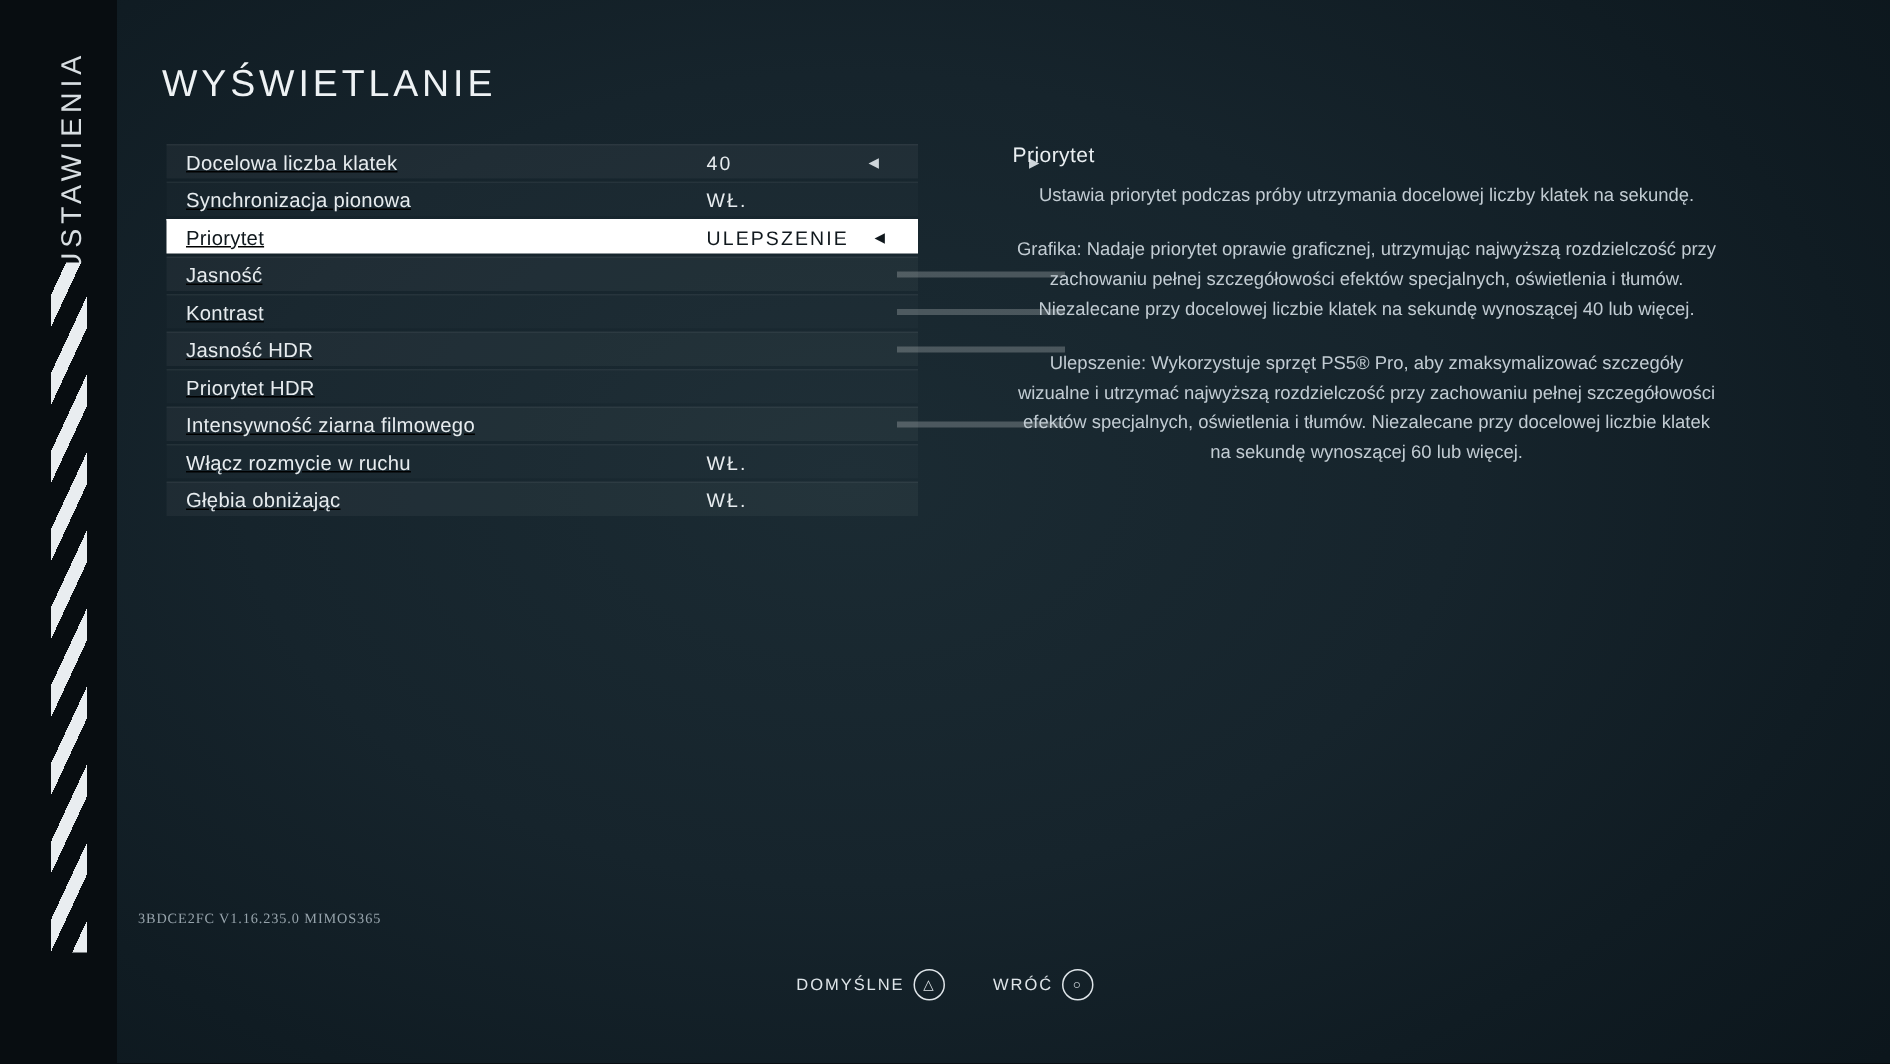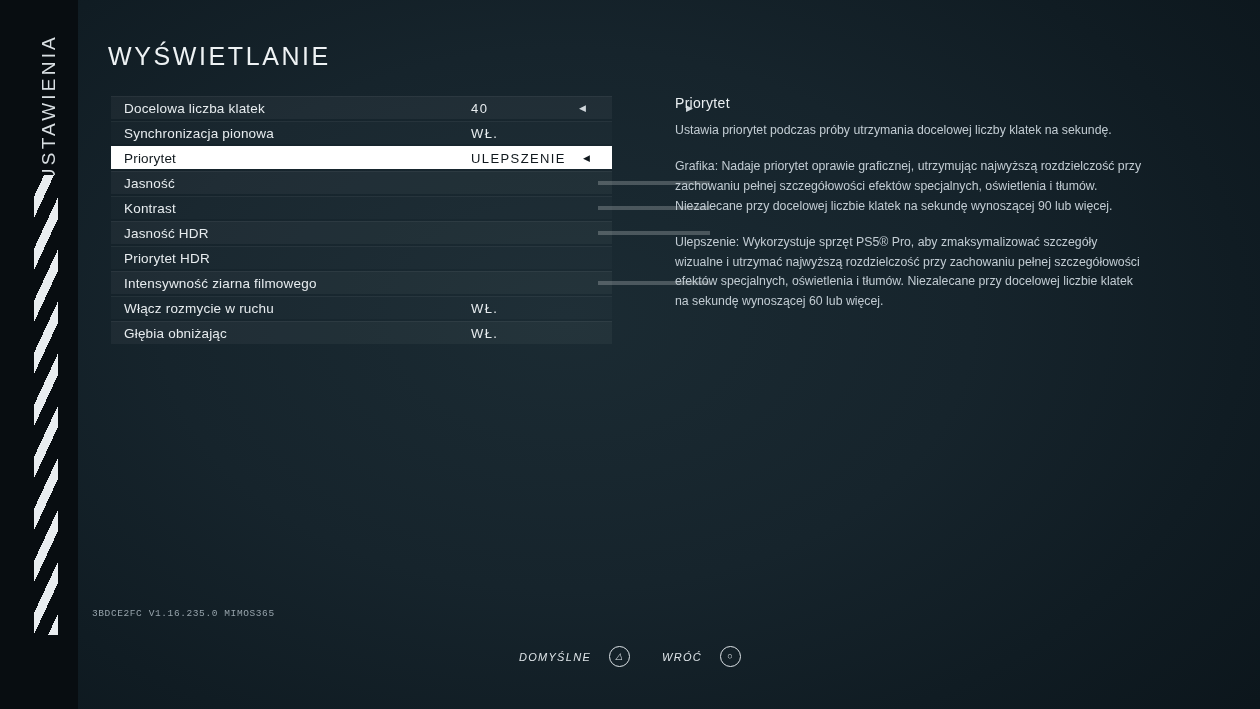--- a/index.html
+++ b/index.html
@@ -73,20 +73,21 @@
     width: 501px;
   }
   .row {
     position: relative;
     height: 22px;
     margin-bottom: 2px;
     display: flex;
     align-items: center;
     background: rgba(255,255,255,0.045);
     border-top: 1px solid rgba(255,255,255,0.05);
+    text-decoration: underline;
   }
   .row.alt {
     background: rgba(255,255,255,0.02);
   }
   .row.selected {
     background: #ffffff;
     border-top: 1px solid #ffffff;
   }
   .row-label {
     padding-left: 13px;
@@ -143,47 +144,48 @@
     font-size: 14px;
     color: #eaeff2;
     margin-bottom: 10px;
     letter-spacing: 0.3px;
   }
   #desc p {
     margin: 0 0 16px 0;
     font-size: 12.3px;
     line-height: 1.62;
     color: #c2ccd3;
+    text-align: center;
   }
 
   
   #build {
     position: absolute;
     left: 92px;
     top: 608px;
-    font-family: Liberation Mono, monospace;
+    font-family: Liberation Serif, serif;
     font-size: 9.5px;
     letter-spacing: 0.6px;
     color: #96a3ab;
   }
 
   
   #hints {
     position: absolute;
     left: 0; right: 0;
     top: 646px;
     display: flex;
     justify-content: center;
     align-items: center;
     gap: 9px;
     color: #dfe5e9;
     font-size: 11px;
     letter-spacing: 1.3px;
   }
-  .hint { display: flex; align-items: center; gap: 18px; font-style: italic; }
+  .hint { display: flex; align-items: center; gap: 6px; }
   .btn-glyph {
     width: 19px; height: 19px;
     border: 1.4px solid #dfe5e9;
     border-radius: 50%;
     display: flex; align-items: center; justify-content: center;
     font-size: 9px;
     line-height: 1;
   }
   .hint-spacer { width: 14px; }
 </style>
@@ -259,21 +261,21 @@
     <div class="row">
       <span class="row-label">Głębia obniżając</span>
       <span class="row-value-offset">WŁ.</span>
     </div>
 
   </div>
 
   <div id="desc">
     <div id="desc-title">Priorytet</div>
     <p>Ustawia priorytet podczas próby utrzymania docelowej liczby klatek na sekundę.</p>
-    <p>Grafika: Nadaje priorytet oprawie graficznej, utrzymując najwyższą rozdzielczość przy zachowaniu pełnej szczegółowości efektów specjalnych, oświetlenia i tłumów. Niezalecane przy docelowej liczbie klatek na sekundę wynoszącej 90 lub więcej.</p>
+    <p>Grafika: Nadaje priorytet oprawie graficznej, utrzymując najwyższą rozdzielczość przy zachowaniu pełnej szczegółowości efektów specjalnych, oświetlenia i tłumów. Niezalecane przy docelowej liczbie klatek na sekundę wynoszącej 40 lub więcej.</p>
     <p>Ulepszenie: Wykorzystuje sprzęt PS5® Pro, aby zmaksymalizować szczegóły wizualne i utrzymać najwyższą rozdzielczość przy zachowaniu pełnej szczegółowości efektów specjalnych, oświetlenia i tłumów. Niezalecane przy docelowej liczbie klatek na sekundę wynoszącej 60 lub więcej.</p>
   </div>
 
   <div id="build">3BDCE2FC V1.16.235.0 MIMOS365</div>
 
   <div id="hints">
     <div class="hint">
       <span>DOMYŚLNE</span>
       <span class="btn-glyph">△</span>
     </div>

